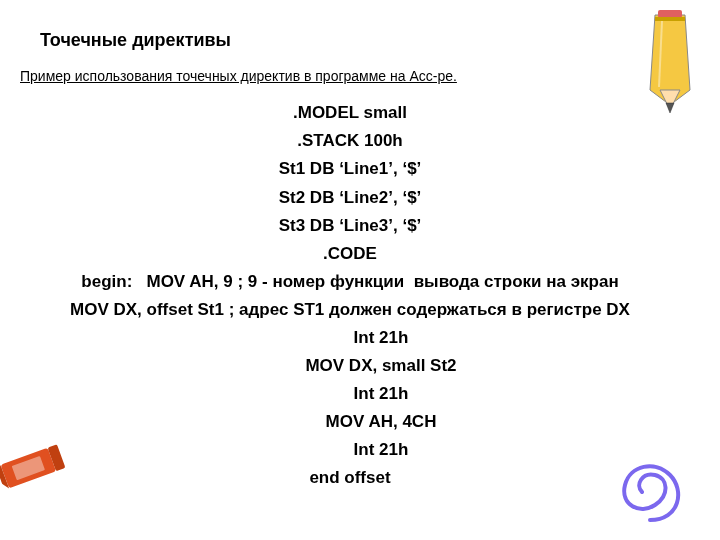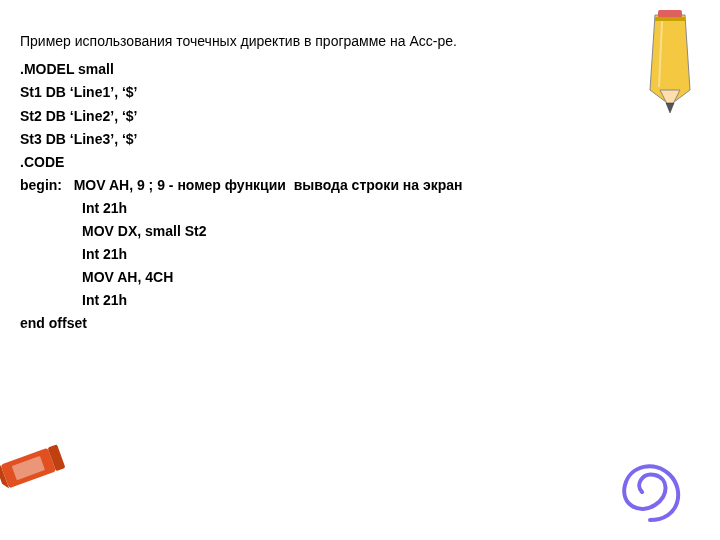--- a/index.html
+++ b/index.html
@@ -30,27 +30,29 @@
       margin-bottom: 14px;
       margin-left: 20px;
     }
 
     .content {
       font-size: 14px;
       line-height: 1.6;
     }
 
     .intro-text {
-      margin-bottom: 6px;
+      margin-bottom: 12px;
+      text-decoration: underline;
     }
 
     .code-block {
       font-family: Arial, sans-serif;
-      font-size: 14px;
+      font-size: 17px;
       line-height: 1.65;
+      text-align: center;
     }
 
     .code-line {
       font-weight: bold;
       display: block;
     }
 
     .code-line.indented {
       margin-left: 62px;
     }
@@ -120,31 +122,34 @@
       <rect x="55" y="20" width="10" height="25" rx="2" fill="#C04010"></rect>
     </svg>
   </div>
 
   <div class="swirl-bottom-right">
     <svg width="80" height="80" viewBox="0 0 80 80">
       <path d="M 40,70 C 70,70 75,40 60,25 C 45,10 20,15 15,35 C 10,55 30,65 45,55 C 60,45 58,28 45,25 C 32,22 25,35 32,42" fill="none" stroke="#7B68EE" stroke-width="4" stroke-linecap="round"></path>
     </svg>
   </div>
 
+  <div class="title">Точечные директивы</div>
 
   <div class="content">
     <div class="intro-text">Пример использования точечных директив в программе на Асс-ре.</div>
 
     <div class="code-block">
       <span class="code-line">.MODEL small</span>
+      <span class="code-line">.STACK 100h</span>
       <span class="code-line">St1  DB  ‘Line1’, ‘$’</span>
       <span class="code-line">St2  DB  ‘Line2’, ‘$’</span>
       <span class="code-line">St3  DB  ‘Line3’, ‘$’</span>
       <span class="code-line">.CODE</span>
       <span class="code-line">begin:&nbsp;&nbsp; MOV AH, 9 <span class="inline-comment"> ; 9 -  номер функции&nbsp; вывода строки на экран</span></span>
+      <span class="code-line">MOV DX, offset St1 <span class="inline-comment"> ; адрес ST1 должен содержаться в регистре DX</span></span>
       <span class="code-line indented">Int 21h</span>
       <span class="code-line indented">MOV DX, small St2</span>
       <span class="code-line indented">Int 21h</span>
       <span class="code-line indented">MOV AH, 4CH</span>
       <span class="code-line indented">Int 21h</span>
       <span class="code-line">end offset</span>
     </div>
   </div>
 
 </div>

